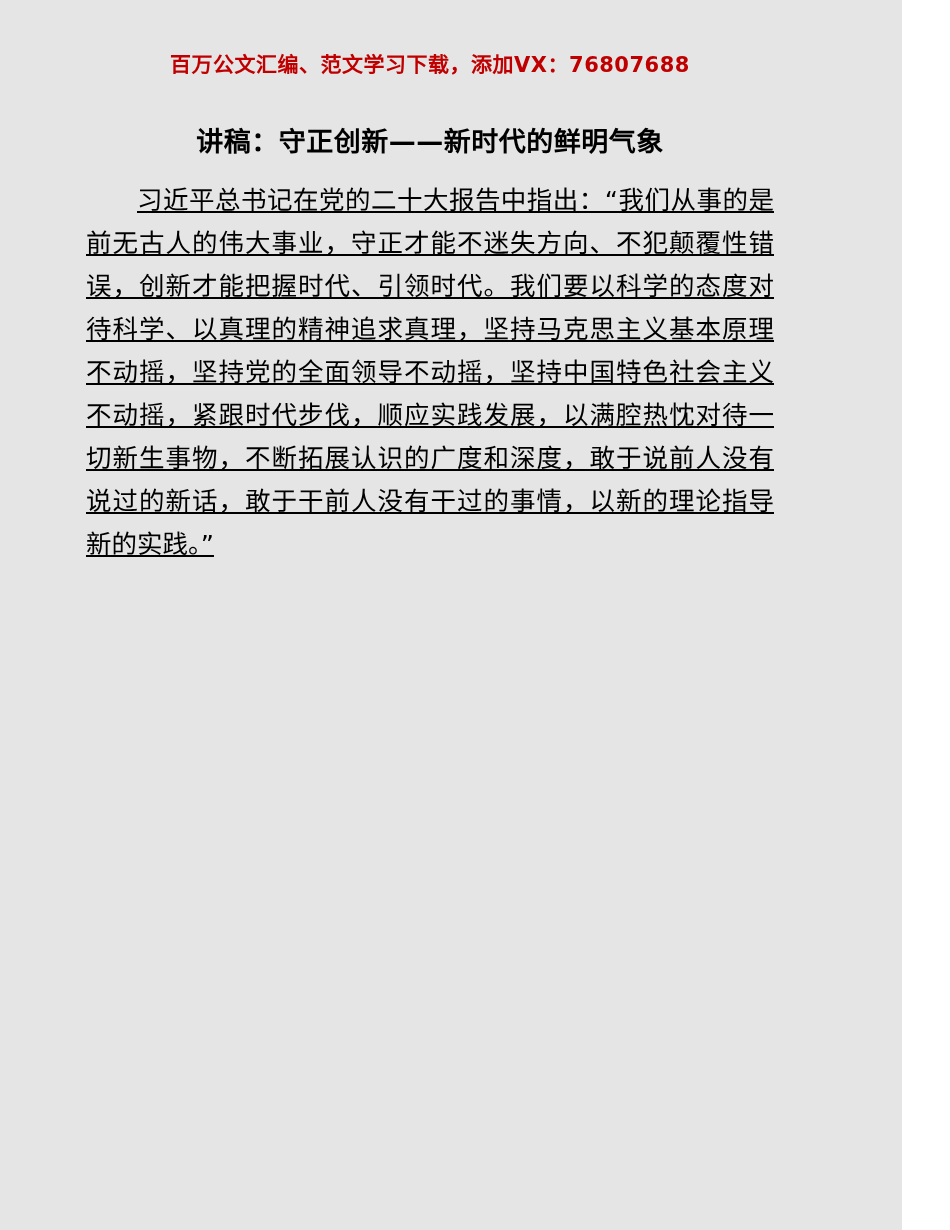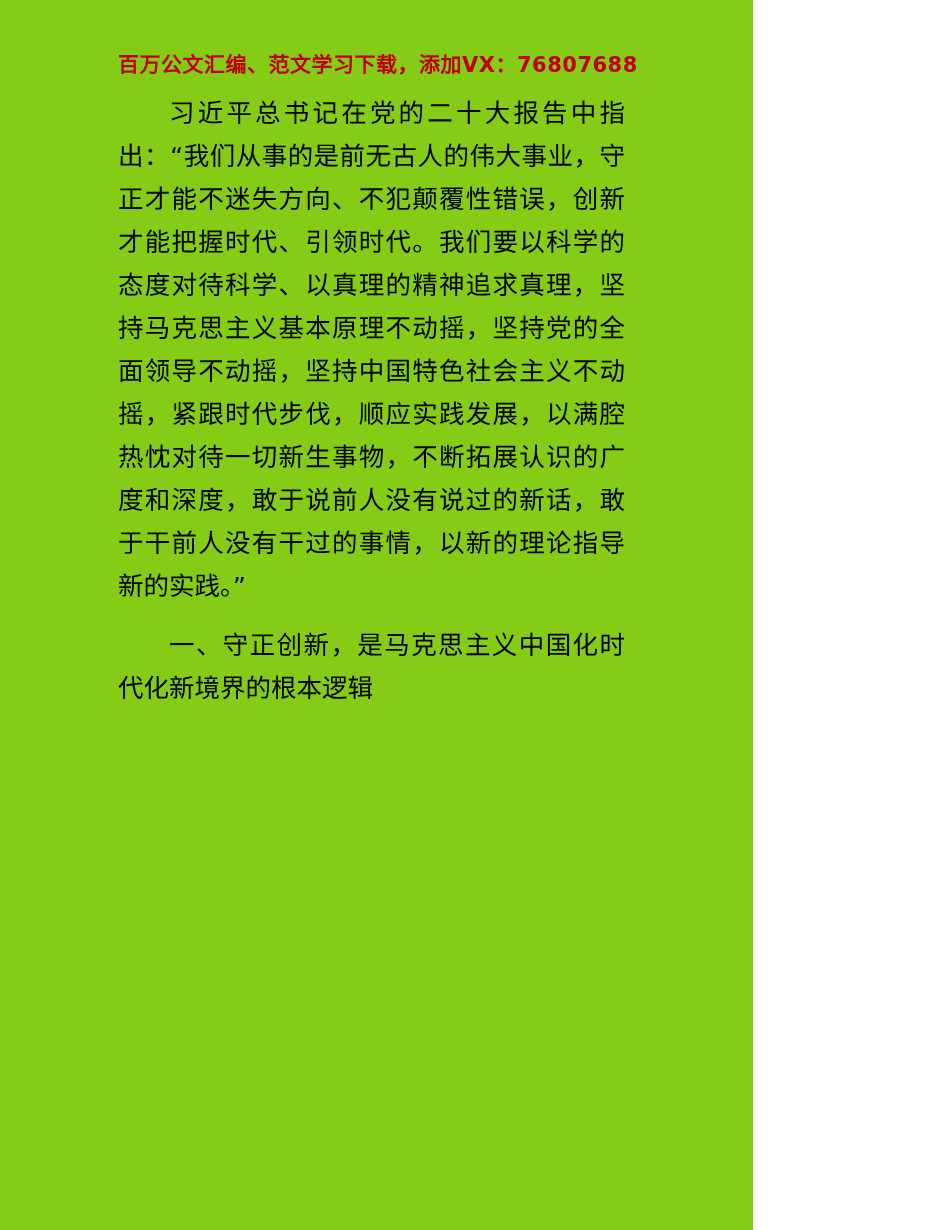--- a/index.html
+++ b/index.html
@@ -9,25 +9,25 @@
   }
   body {
     width: 950px;
     height: 1230px;
     font-family: "Liberation Serif", "DejaVu Serif", serif;
     color: #000000;
     overflow: hidden;
   }
   .page {
     position: relative;
-    width: 753px;
+    width: 902px;
     height: 1230px;
-    background: #84cc16;
+    background: #e5e5e5;
     box-sizing: border-box;
-    padding: 0 128px 0 118px;
+    padding: 0 128px 0 86px;
   }
   .watermark {
     text-align: center;
     color: #c00000;
     font-family: "DejaVu Sans", "Liberation Sans", sans-serif;
     font-size: 21px;
     font-weight: bold;
     letter-spacing: 0.5px;
     padding-top: 48px;
     white-space: nowrap;
@@ -44,34 +44,35 @@
   }
   .para {
     font-family: "DejaVu Sans", "Liberation Sans", sans-serif;
     font-size: 25.5px;
     line-height: 43px;
     text-align: justify;
     text-justify: inter-ideograph;
     text-indent: 2em;
     margin: 0;
     padding-top: 10px;
+    text-decoration: underline;
   }
   .para.first {
     padding-top: 14px;
   }
   .para.heading-para {
     padding-top: 16px;
   }
 </style>
 </head>
 <body>
 
 <div class="page">
 
   <div class="watermark">百万公文汇编、范文学习下载，添加VX：76807688</div>
 
+  <h1 class="doc-title">讲稿：守正创新——新时代的鲜明气象</h1>
 
   <p class="para first">习近平总书记在党的二十大报告中指出：“我们从事的是前无古人的伟大事业，守正才能不迷失方向、不犯颠覆性错误，创新才能把握时代、引领时代。我们要以科学的态度对待科学、以真理的精神追求真理，坚持马克思主义基本原理不动摇，坚持党的全面领导不动摇，坚持中国特色社会主义不动摇，紧跟时代步伐，顺应实践发展，以满腔热忱对待一切新生事物，不断拓展认识的广度和深度，敢于说前人没有说过的新话，敢于干前人没有干过的事情，以新的理论指导新的实践。”</p>
 
 
-  <p class="para heading-para">一、守正创新，是马克思主义中国化时代化新境界的根本逻辑</p>
 
 </div>
 
 </body></html>

